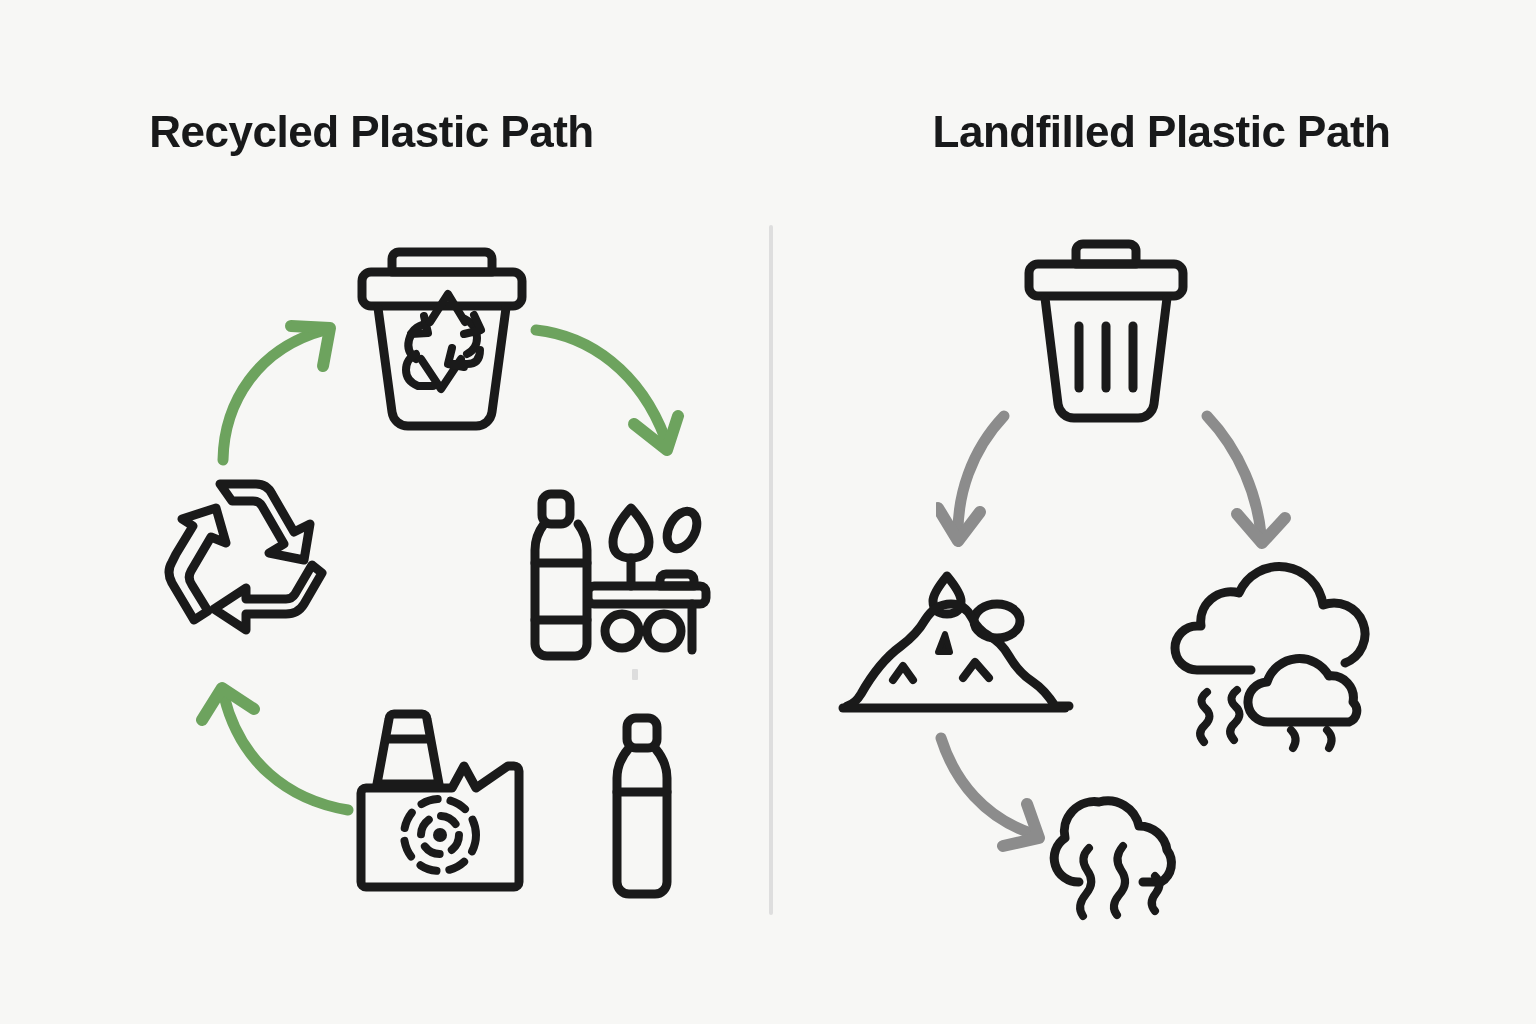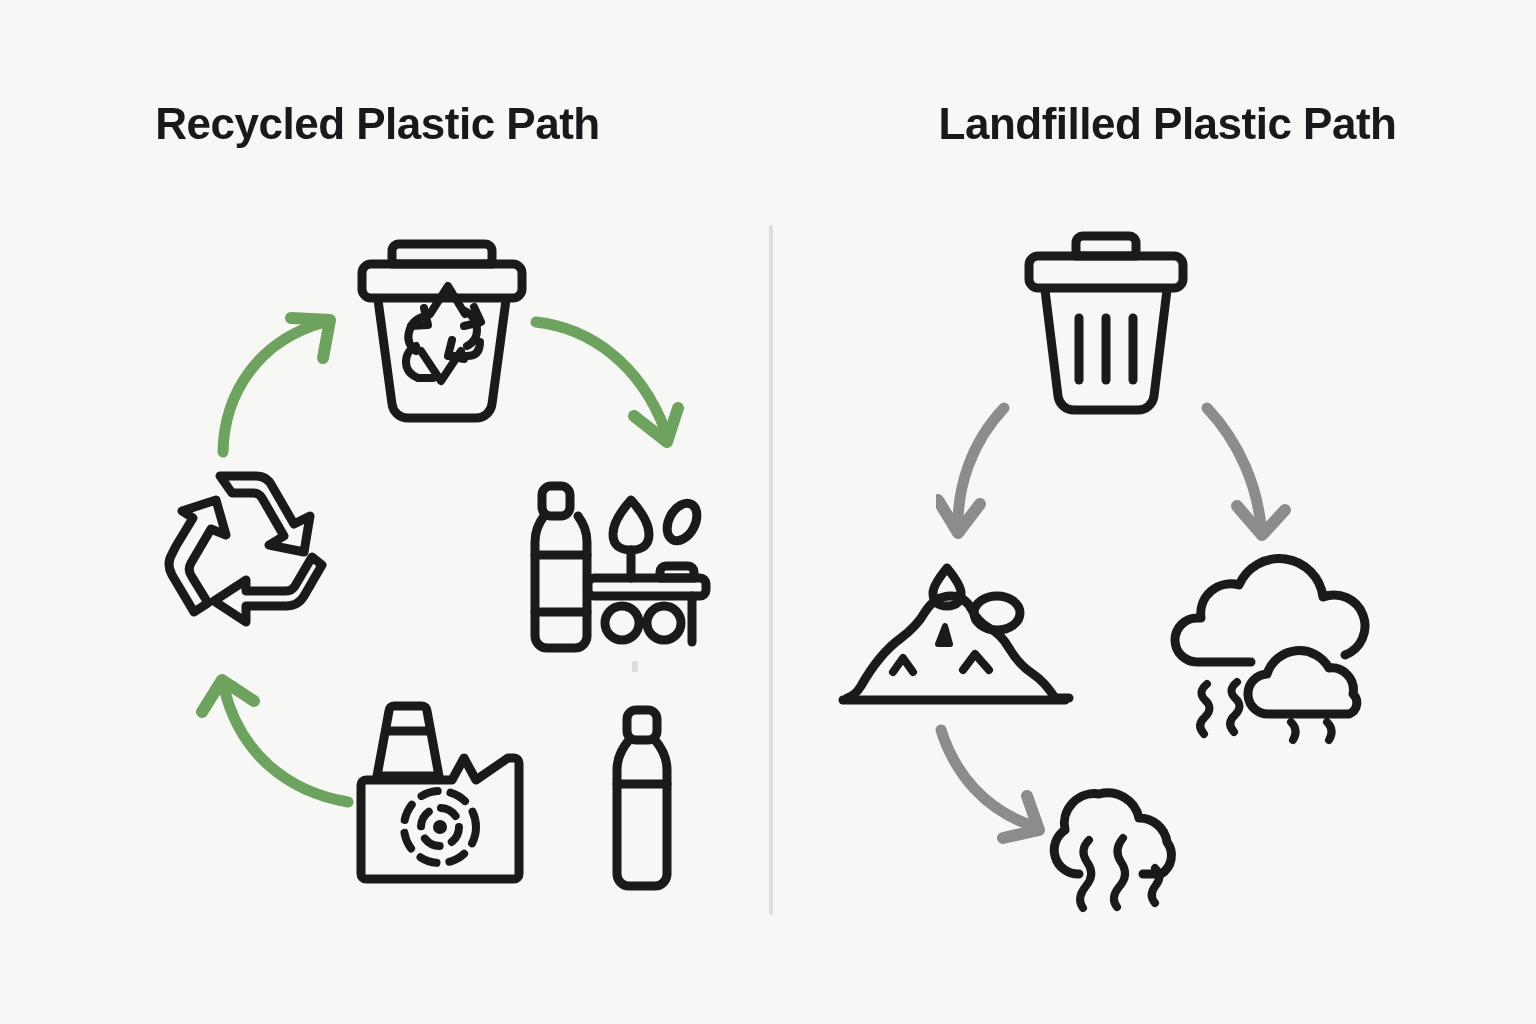--- a/index.html
+++ b/index.html
@@ -6,21 +6,21 @@
   html,body{margin:0;padding:0;}
   body{
     width:1536px;height:1024px;
     background:#f7f7f5;
     font-family:"Liberation Sans","DejaVu Sans",sans-serif;
     overflow:hidden;
     position:relative;
   }
   #stage{position:absolute;inset:0;width:1536px;height:1024px;}
 
-  .panel{position:absolute;top:4px;height:896px;padding-left:12px;}
+  .panel{position:absolute;top:12px;height:896px;}
   #panel-left{left:0;width:771px;}
   #panel-right{left:771px;width:765px;}
 
   .panel-title{
     position:absolute;
     top:96px;
     width:100%;
     text-align:center;
     font-size:44px;
     font-weight:700;

